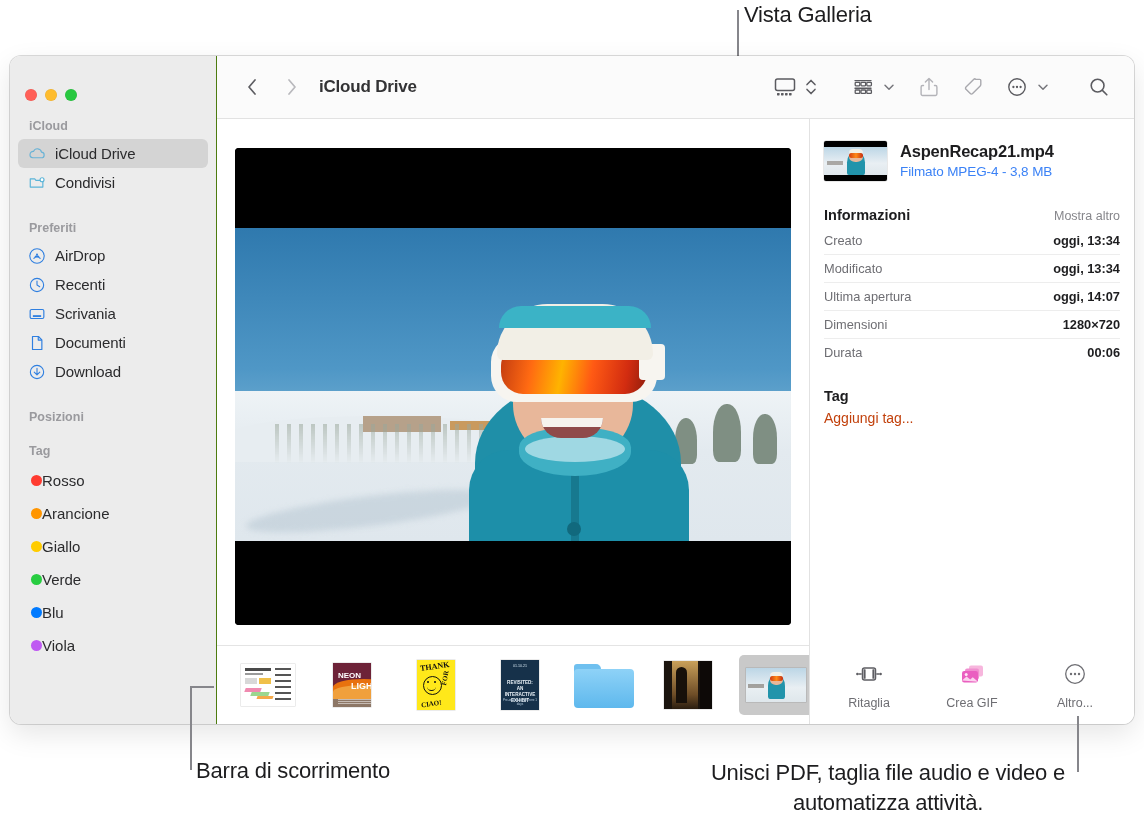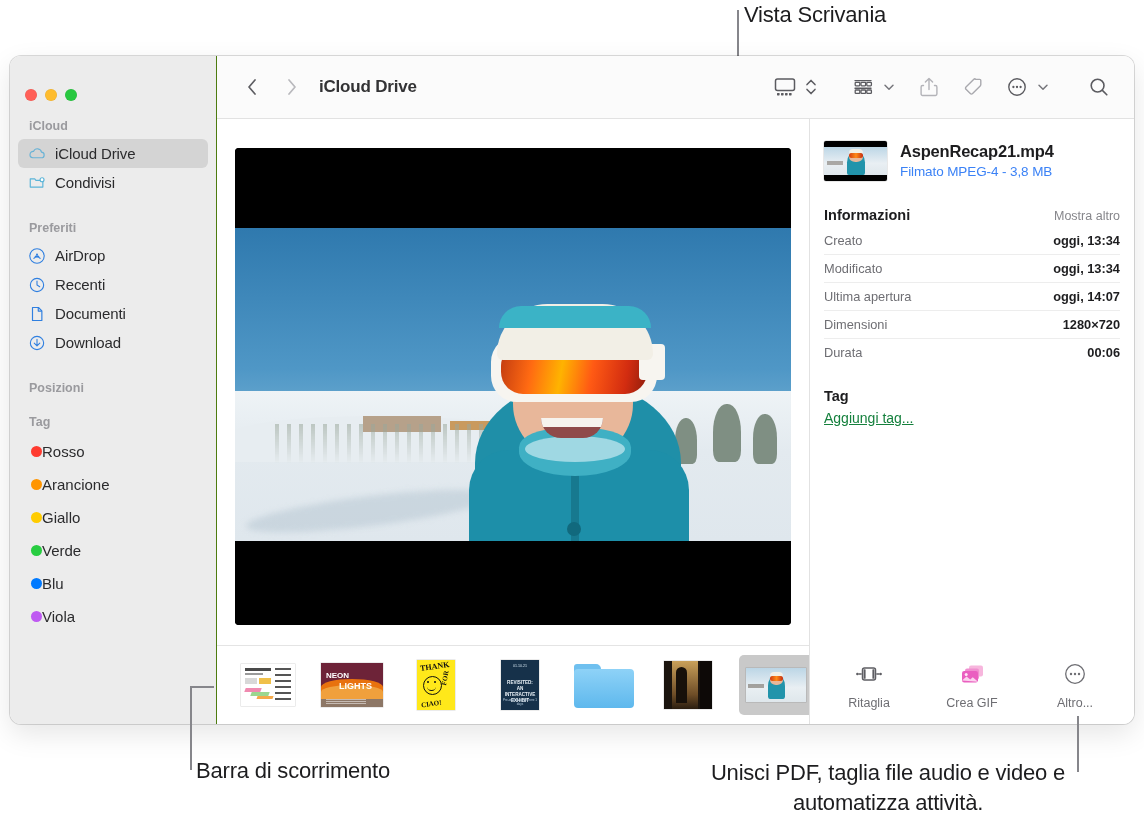--- a/index.html
+++ b/index.html
@@ -138,31 +138,31 @@
   #insp-thumb{width:63px;height:40px;flex:0 0 63px;border-radius:2px;overflow:hidden;background:#000;position:relative;box-shadow:0 0 0 .5px rgba(0,0,0,.18);}
   #insp-filename{font-size:16.5px;font-weight:700;color:#1d1d1f;letter-spacing:-0.2px;line-height:20px;}
   #insp-kind{font-size:13.5px;color:#3b82f6;margin-top:3px;letter-spacing:-0.1px;}
   .insp-sect{display:flex;justify-content:space-between;align-items:baseline;margin-top:26px;}
   .insp-sect .t{font-size:14.5px;font-weight:700;color:#1d1d1f;}
   .insp-sect .a{font-size:12.5px;color:#86868b;}
   .meta-row{display:flex;justify-content:space-between;align-items:center;height:27px;border-bottom:1px solid #ededed;font-size:12.8px;}
   .meta-row .k{color:#6e6e73;}
   .meta-row .v{color:#1d1d1f;font-weight:700;}
   #tag-title{font-size:14.5px;font-weight:700;color:#1d1d1f;margin-top:22px;}
-  #tag-placeholder{font-size:14px;color:#15803d;margin-top:6px;text-decoration:underline;}
+  #tag-placeholder{font-size:14px;color:#c2410c;margin-top:6px;}
   #insp-spacer{flex:1;}
   #quick-actions{display:flex;justify-content:space-between;padding:0 4px 14px 4px;}
   .qa{width:82px;display:flex;flex-direction:column;align-items:center;gap:9px;}
   .qa-label{font-size:12.5px;color:#6e6e73;}
   .qa-ico{height:26px;display:flex;align-items:center;justify-content:center;}
 </style>
 </head>
 <body>
 
-<div class="callout" id="callout-gallery">Vista Scrivania</div>
+<div class="callout" id="callout-gallery">Vista Galleria</div>
 <div class="leader" style="left:737px;top:10px;width:2px;height:68px;"></div>
 
 <div id="finder-window">
 
   <div id="sidebar">
 
     <div id="traffic-lights">
       <div class="tl red"></div>
       <div class="tl yellow"></div>
       <div class="tl green"></div>
@@ -209,20 +209,29 @@
         <span class="sb-ico">
           <svg width="18" height="18" viewBox="0 0 20 20">
             <circle cx="10" cy="10" r="7.4" fill="none" stroke="#2f7fe0" stroke-width="1.2"></circle>
             <path d="M10 5.6V10l3 2" fill="none" stroke="#2f7fe0" stroke-width="1.2" stroke-linecap="round"></path>
           </svg>
         </span>
         <span>Recenti</span>
       </div>
 
 
+      <div class="sb-item">
+        <span class="sb-ico">
+          <svg width="18" height="18" viewBox="0 0 20 20">
+            <rect x="2.4" y="5" width="15.2" height="10" rx="1.6" fill="none" stroke="#2f7fe0" stroke-width="1.3"></rect>
+            <rect x="5.4" y="11.3" width="9.2" height="2" fill="#2f7fe0"></rect>
+          </svg>
+        </span>
+        <span>Scrivania</span>
+      </div>
 
       <div class="sb-item">
         <span class="sb-ico">
           <svg width="18" height="18" viewBox="0 0 20 20">
             <path d="M5 2.8h6.6L15.4 6.6v10.6H5z" fill="none" stroke="#2f7fe0" stroke-width="1.3" stroke-linejoin="round"></path>
             <path d="M11.4 2.8v4h4" fill="none" stroke="#2f7fe0" stroke-width="1.3" stroke-linejoin="round"></path>
           </svg>
         </span>
         <span>Documenti</span>
       </div>
@@ -428,21 +437,21 @@
               <div style="position:absolute;left:4px;top:14px;width:12px;height:6px;background:#d8d8d8;"></div>
               <div style="position:absolute;left:18px;top:14px;width:12px;height:6px;background:#f0c04a;"></div>
               <div style="position:absolute;left:4px;top:24px;width:16px;height:4px;background:#f08ab0;transform:skewX(-20deg);"></div>
               <div style="position:absolute;left:10px;top:28px;width:18px;height:4px;background:#9bd78f;transform:skewX(-20deg);"></div>
               <div style="position:absolute;left:16px;top:32px;width:16px;height:3px;background:#f4a94a;transform:skewX(-20deg);"></div>
               <div style="position:absolute;left:34px;top:4px;width:16px;height:32px;background:repeating-linear-gradient(180deg,#555 0 2px,transparent 2px 6px);"></div>
             </div>
           </div>
 
           <div class="thumb">
-            <div class="th-img" style="width:62px;height:44px;background:#8d7766;position:relative;overflow:hidden;">
+            <div class="th-img" style="width:38px;height:44px;background:#8d7766;position:relative;overflow:hidden;">
               <div style="position:absolute;left:0;top:0;width:62px;height:26px;background:#6d2338;"></div>
               <div style="position:absolute;left:0;top:16px;width:62px;height:16px;background:#e8720e;border-radius:50% 50% 0 0;"></div>
               <div style="position:absolute;left:0;top:22px;width:62px;height:14px;background:#f0a03c;border-radius:50% 50% 0 0;"></div>
               <div style="position:absolute;left:5px;top:8px;font-size:8px;font-weight:700;color:#fff;font-family:'Liberation Sans',sans-serif;">NEON</div>
               <div style="position:absolute;left:18px;top:18px;font-size:9px;font-weight:700;color:#fff;font-family:'Liberation Sans',sans-serif;">LIGHTS</div>
               <div style="position:absolute;left:5px;bottom:3px;width:40px;height:5px;background:repeating-linear-gradient(180deg,rgba(255,255,255,.5) 0 1px,transparent 1px 2px);"></div>
             </div>
           </div>
 
           <div class="thumb">

